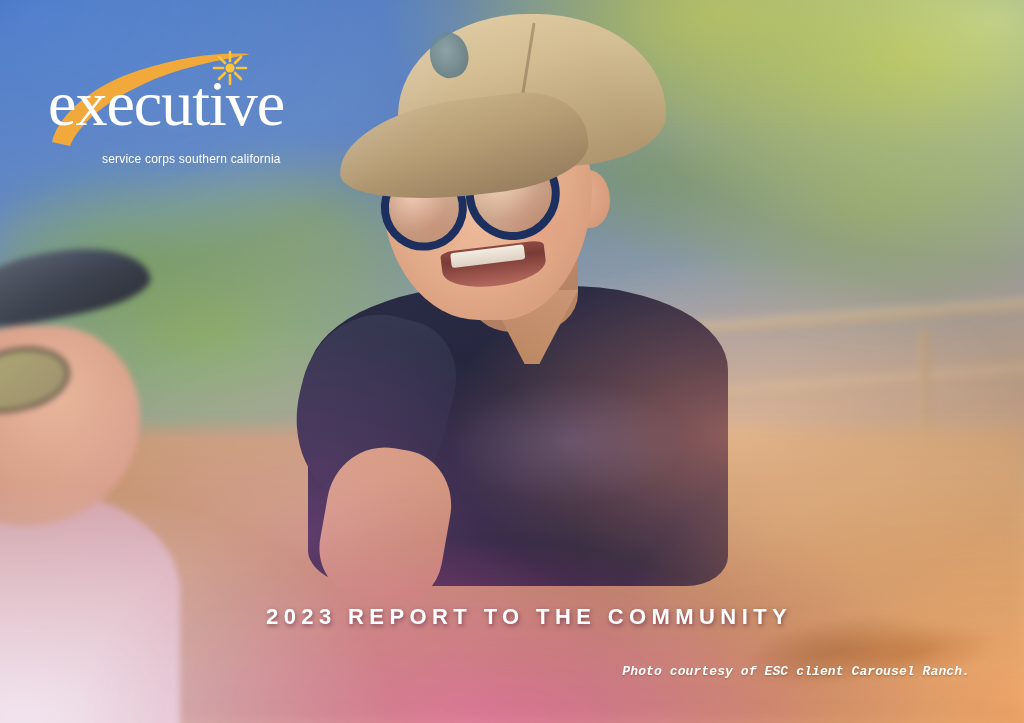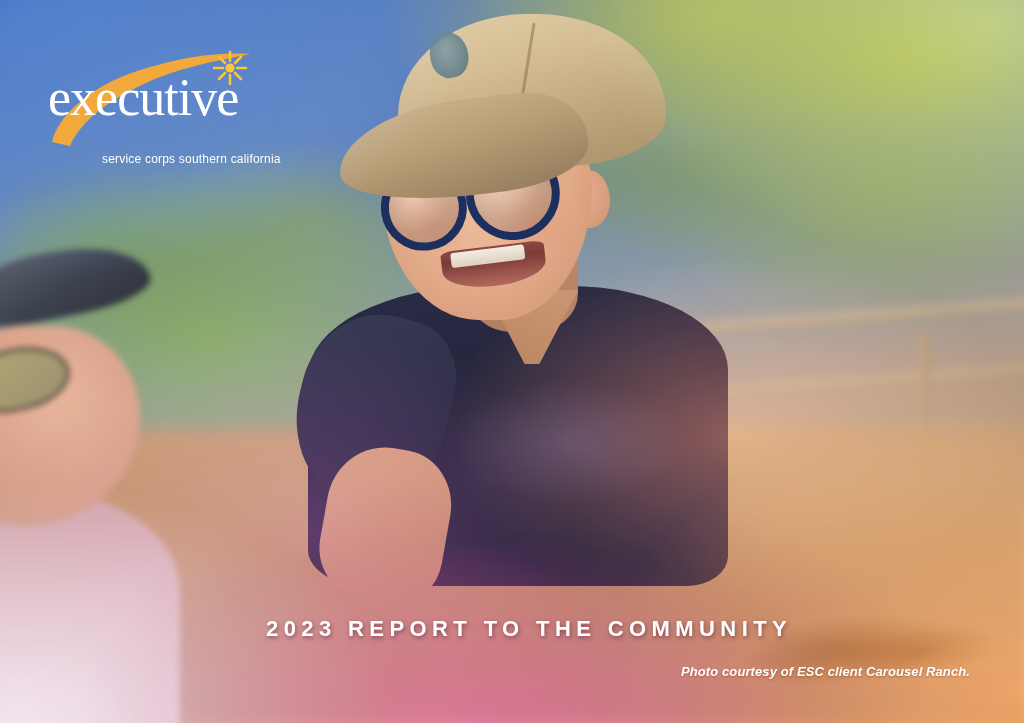--- a/index.html
+++ b/index.html
@@ -248,21 +248,21 @@
     mix-blend-mode: multiply;
     opacity: .55;
   }
 
   
   .logo { position: absolute; left: 44px; top: 46px; width: 300px; height: 104px; }
   .logo svg { display: block; width: 100%; height: 100%; overflow: visible; }
   .logo-word {
     position: absolute; left: 4px; top: 26px;
     font-family: "Liberation Serif", serif;
-    font-size: 52px;
+    font-size: 64px;
     color: #ffffff;
     letter-spacing: -1px;
     line-height: 1;
     white-space: nowrap;
   }
   .logo-tagline {
     position: absolute; left: 58px; top: 74px;
     font-family: "Liberation Sans", sans-serif;
     font-size: 12px;
     color: #ffffff;
@@ -300,27 +300,26 @@
   }
   .subhead {
     position: absolute; left: 266px; top: 604px;
     font-family: "Liberation Sans", sans-serif;
     font-weight: bold;
     font-size: 22px;
     letter-spacing: 5.4px;
     color: #ffffff;
     white-space: nowrap;
     text-shadow: 1px 2px 4px rgba(70,20,50,.5);
-    margin-top: 12px;
   }
 
   
   .photo-credit {
     position: absolute; right: 54px; bottom: 44px;
-    font-family: Liberation Sans, sans-serif;
+    font-family: Liberation Mono, monospace;
     font-style: italic;
     font-weight: bold;
     font-size: 13px;
     color: #ffffff;
     letter-spacing: .1px;
     white-space: nowrap;
     text-shadow: 0 1px 2px rgba(120,60,20,.45);
   }
 </style>
 </head>

